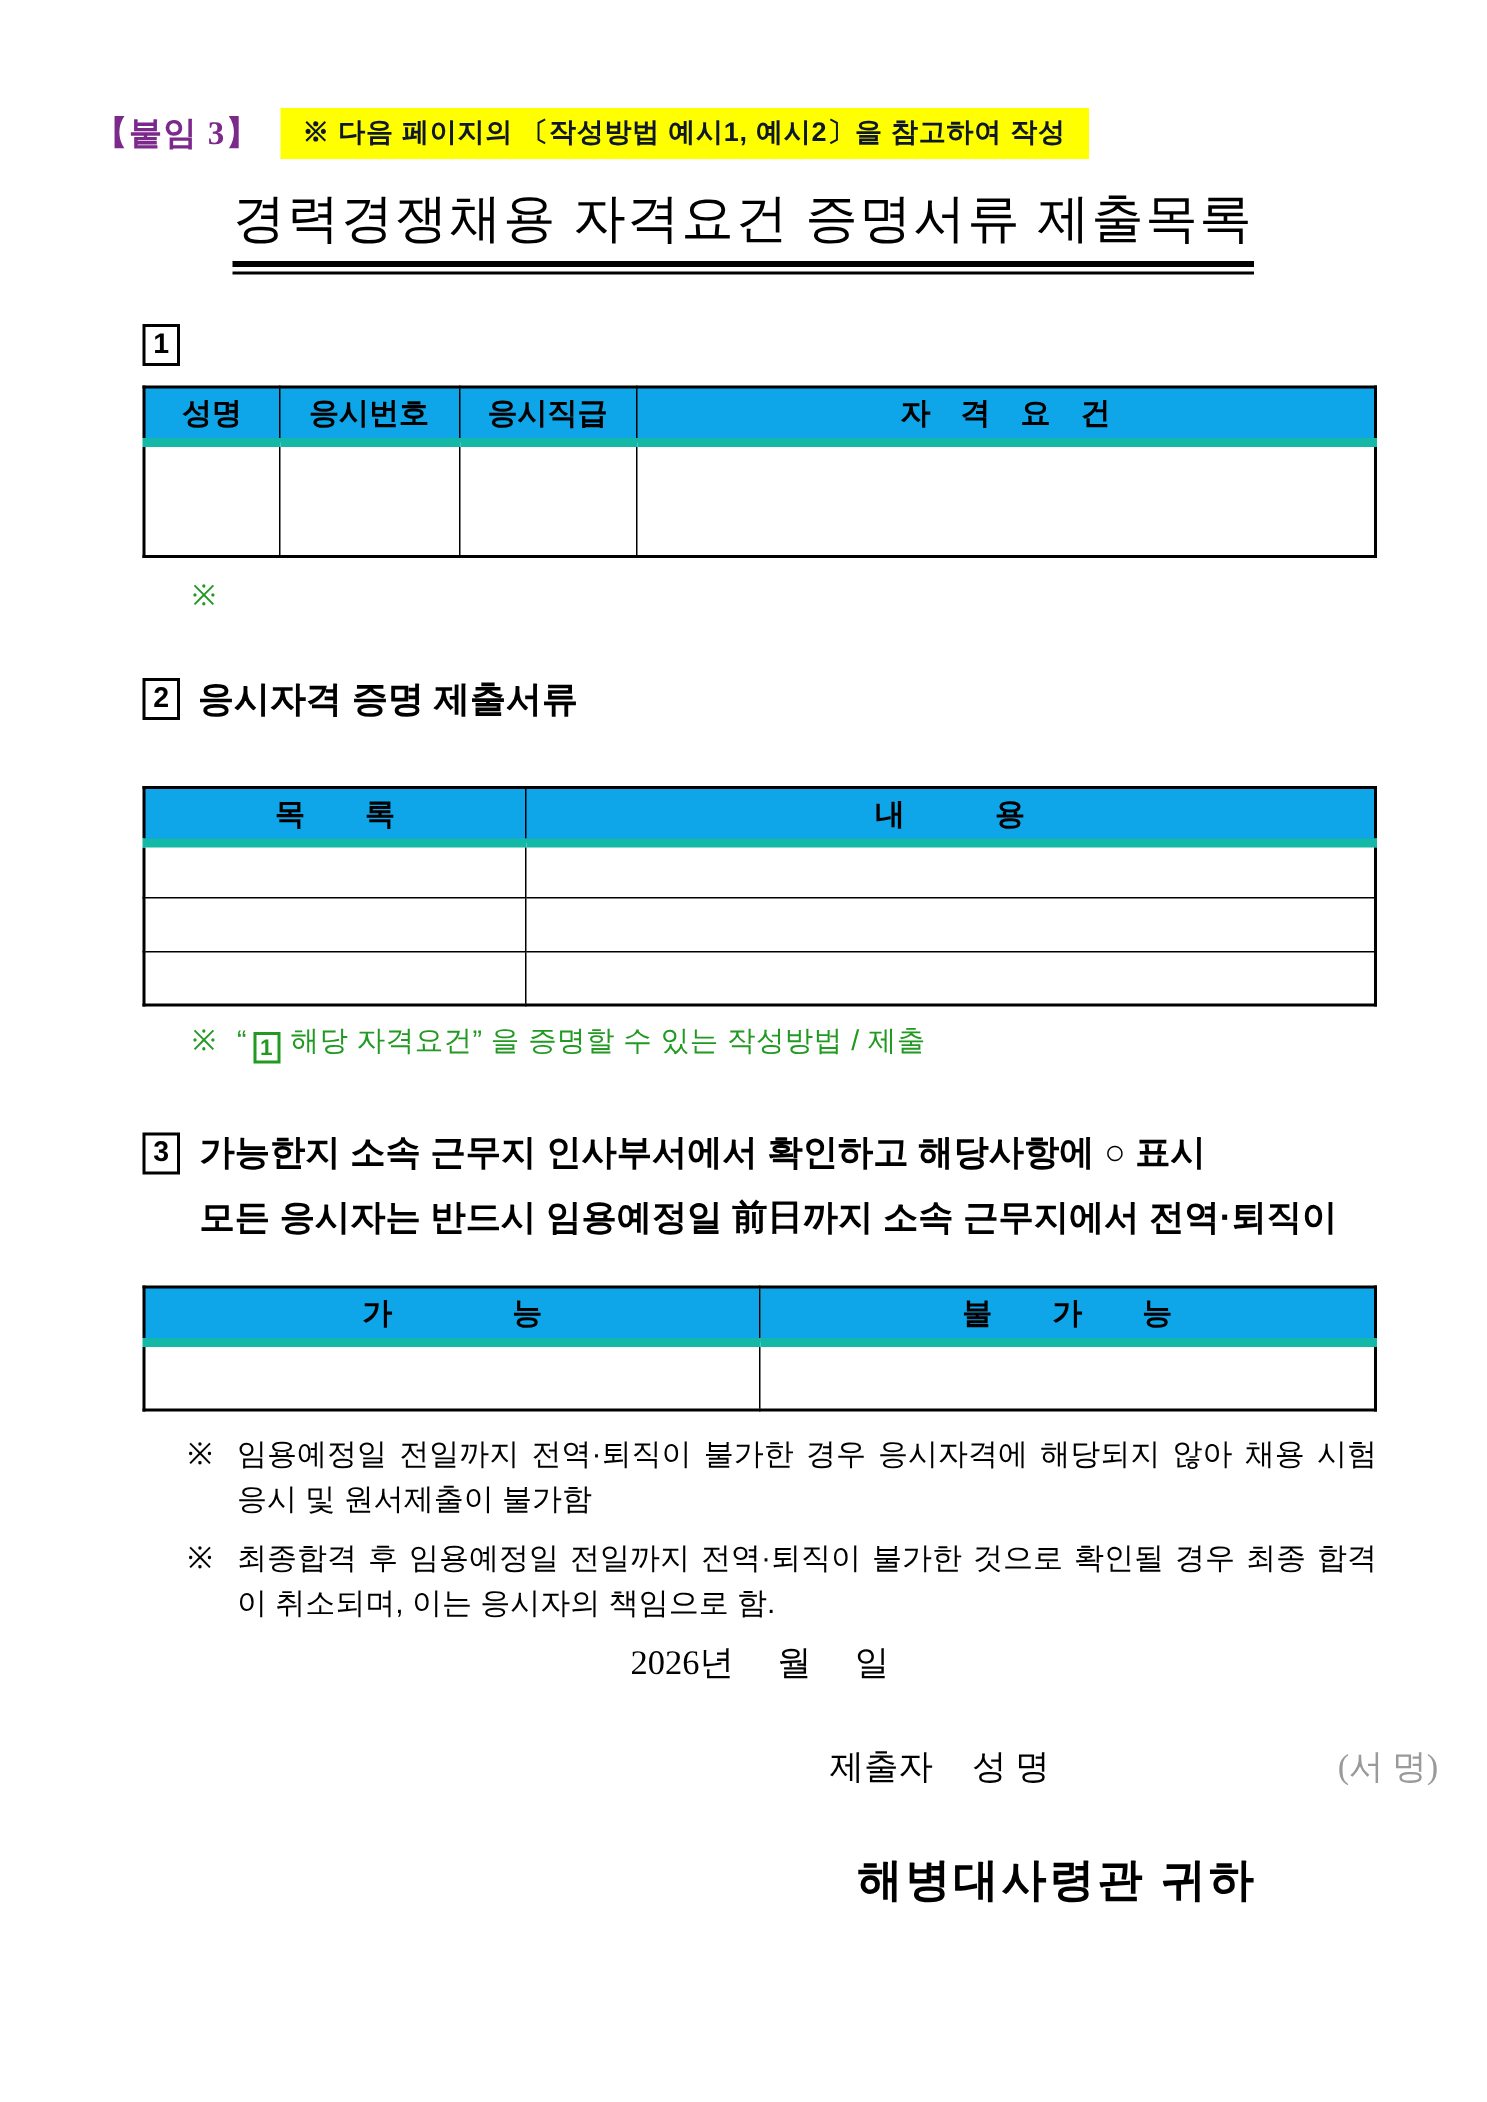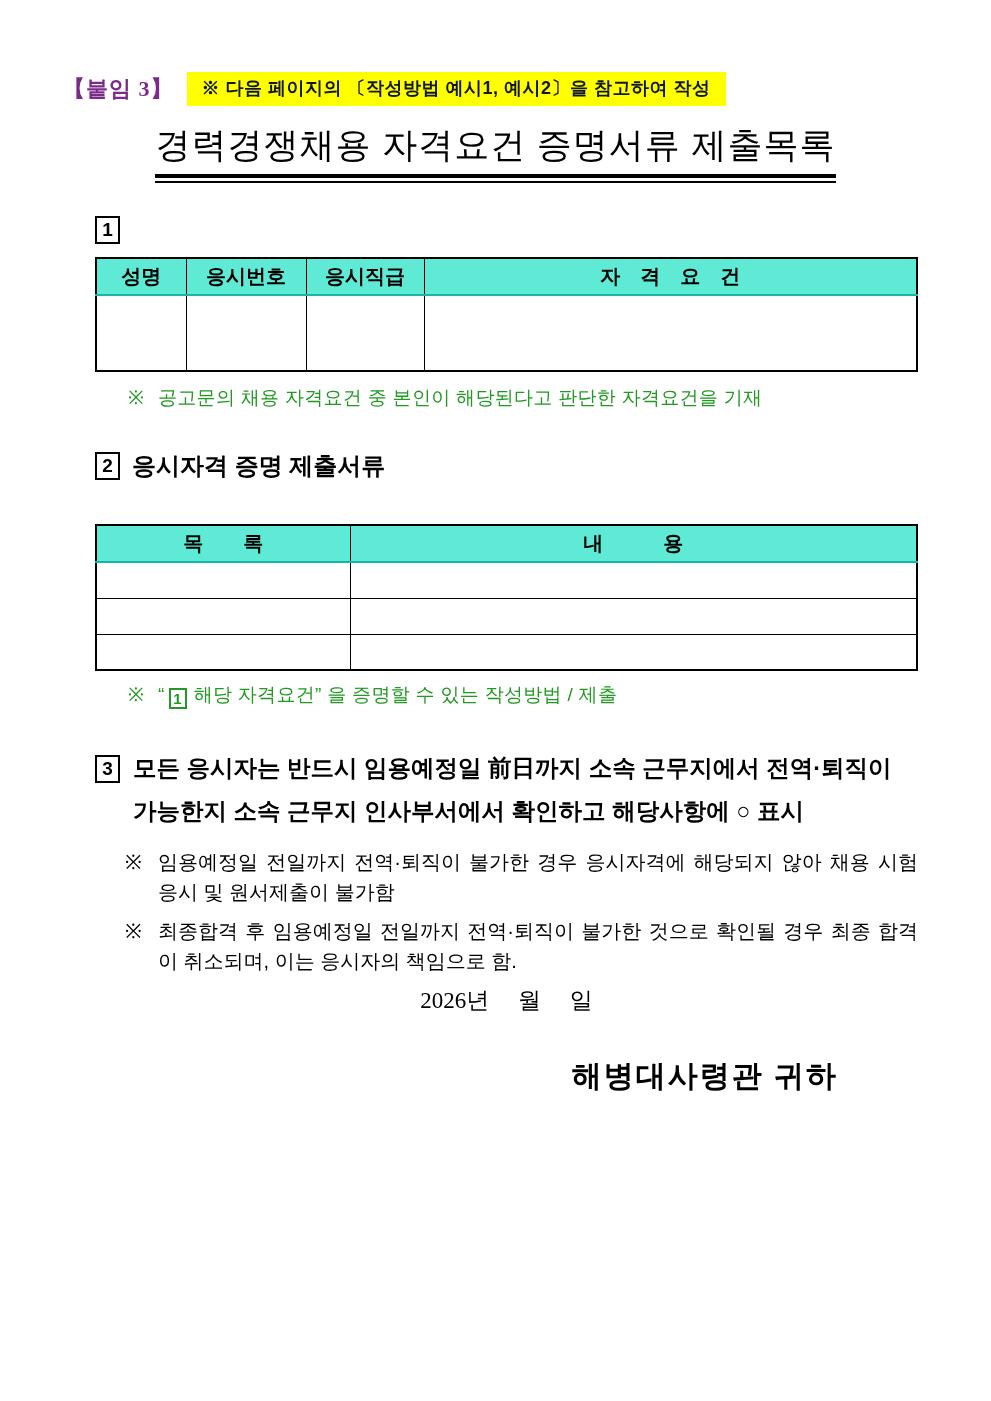--- a/index.html
+++ b/index.html
@@ -49,22 +49,22 @@
     width: 25px; height: 28px; border: 2px solid #000;
     font-size: 19px; font-weight: bold; flex: none; background: #fff;
   }
   .mt-sec1 { margin-top: 38px; }
   .mt-sec2 { margin-top: 40px; }
 
   
   table.t { width: 100%; border-collapse: collapse; table-layout: fixed; border: 2px solid #000; }
   .t th, .t td { border: 1px solid #000; padding: 0; }
   .t th {
-    background: #5eead4; font-size: 20px; font-weight: bold;
-    height: 37px; border-bottom: 2px solid #14b8a6; text-align: center; vertical-align: middle;
+    background: #0ea5e9; font-size: 20px; font-weight: bold;
+    height: 37px; border-bottom: 6px solid #14b8a6; text-align: center; vertical-align: middle;
     white-space: pre;
   }
   .t1 { margin-top: 13px; }
   .t1 td { height: 76px; }
   .t2 { margin-top: 42px; }
   .t2 td { height: 36px; }
   .t3 { margin-top: 24px; }
   .t3 td { height: 45px; }
 
   
@@ -150,21 +150,20 @@
         <td></td>
         <td></td>
         <td></td>
         <td></td>
       </tr>
     </tbody>
       </table>
 
     <div class="note-green">
       <span class="marker">※</span>
-      <span>공고문의 채용 자격요건 중 본인이 해당된다고 판단한 자격요건을 기재</span>
     </div>
 
     <div class="sec-heading mt-sec2">
       <span class="num-box">2</span>
       <span>응시자격 증명 제출서류</span>
     </div>
 
     <table class="t t2">
       <colgroup>
           <col style="width:254px">
@@ -191,37 +190,58 @@
       </table>
 
     <div class="note-green note-green2">
       <span class="marker">※</span>
       <span><span>“</span><span class="gnum">1</span><span>해당 자격요건” 을 증명할 수 있는 작성방법 / 제출</span></span>
     </div>
 
     <div class="sec3">
       <span class="num-box">3</span>
       <div class="lines">
+        <div>가능한지 소속 근무지 인사부서에서 확인하고 해당사항에 ○ 표시</div>
         <div>모든 응시자는 반드시 임용예정일 前日까지 소속 근무지에서 전역·퇴직이</div>
-        <div>가능한지 소속 근무지 인사부서에서 확인하고 해당사항에 ○ 표시</div>
       </div>
     </div>
 
+    <table class="t t3">
+      <colgroup>
+          <col style="width:50%">
+          <col>
+        </colgroup>
+      <tbody>
+          <tr>
+        <th>가　　　　능</th>
+        <th>불　　가　　능</th>
+      </tr>
+      <tr>
+        <td></td>
+        <td></td>
+      </tr>
+    </tbody>
+      </table>
 
     <div class="notes">
       <div class="note">
         <span class="marker">※</span>
         <span class="text">임용예정일 전일까지 전역·퇴직이 불가한 경우 응시자격에 해당되지 않아 채용 시험 응시 및 원서제출이 불가함</span>
       </div>
       <div class="note">
         <span class="marker">※</span>
         <span class="text">최종합격 후 임용예정일 전일까지 전역·퇴직이 불가한 것으로 확인될 경우 최종 합격이 취소되며, 이는 응시자의 책임으로 함.</span>
       </div>
     </div>
 
     <div class="date-line">2026년　 월　 일</div>
 
+    <div class="submit-line">
+      <span class="submitter">제출자</span>
+      <span class="name">성 명</span>
+      <span class="sign">(서 명)</span>
+    </div>
 
     <div class="addressee">해병대사령관 귀하</div>
 
 
   </div>
 </div>
 
 </body></html>

